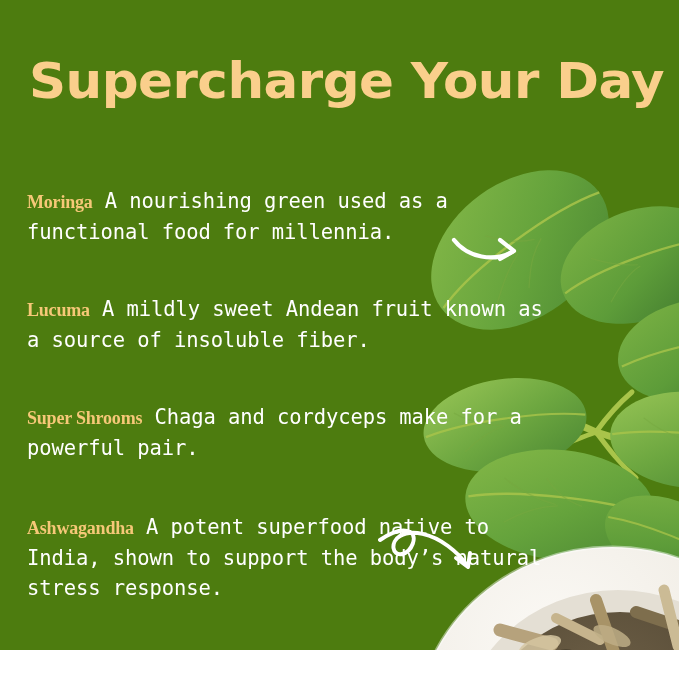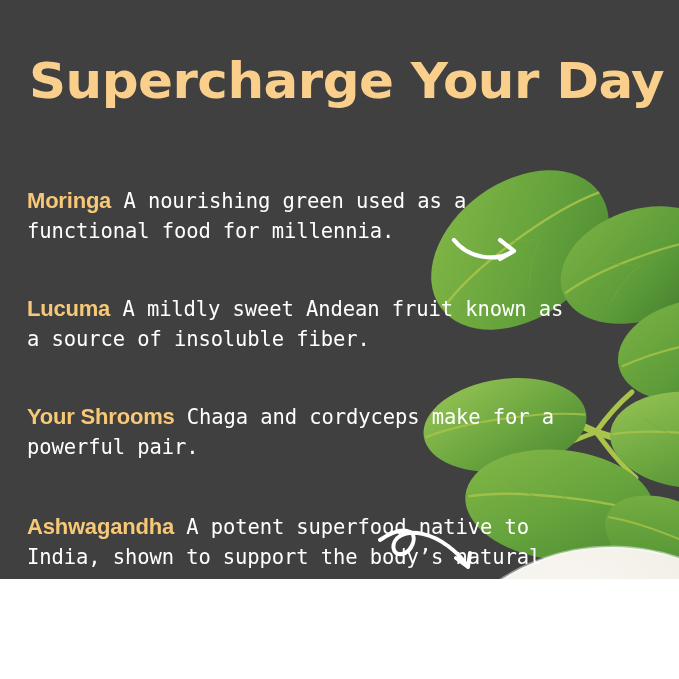--- a/index.html
+++ b/index.html
@@ -8,22 +8,22 @@
   }
   body {
     width: 679px;
     height: 679px;
     overflow: hidden;
     font-family: "Liberation Sans", sans-serif;
   }
   #poster {
     position: relative;
     width: 679px;
-    height: 579px;
-    background: #404040;
+    height: 650px;
+    background: #4d7c0f;
     overflow: hidden;
   }
 
   
   #art-layer {
     position: absolute;
     inset: 0;
     width: 679px;
     height: 679px;
     pointer-events: none;
@@ -54,23 +54,23 @@
   }
   .benefit {
     font-family: "DejaVu Sans Mono", monospace;
     font-size: 20.5px;
     line-height: 30px;
     color: #FFFFFF;
     letter-spacing: -0.1px;
     white-space: pre-wrap;
   }
   .benefit-term {
-    font-family: Liberation Sans, sans-serif;
+    font-family: Liberation Serif, serif;
     font-weight: 700;
-    font-size: 22px;
+    font-size: 18px;
     color: #F6C878;
     letter-spacing: -0.2px;
   }
   .b-moringa   { position: absolute; top: 0px;   left: 0; }
   .b-lucuma    { position: absolute; top: 108px; left: 0; }
   .b-shrooms   { position: absolute; top: 216px; left: 0; }
   .b-ashwa     { position: absolute; top: 326px; left: 0; }
 
   
   .arrow-svg { position: absolute; pointer-events: none; }
@@ -236,21 +236,21 @@
   </svg>
 
   <h1 id="headline">Supercharge Your Day</h1>
 
   <div id="benefits">
 
     <p class="benefit b-moringa"><span class="benefit-term">Moringa</span> <span>A nourishing green used as a functional food for millennia.</span></p>
 
     <p class="benefit b-lucuma"><span class="benefit-term">Lucuma</span> <span>A mildly sweet Andean fruit known as a source of insoluble fiber.</span></p>
 
-    <p class="benefit b-shrooms"><span class="benefit-term">Your Shrooms</span> <span>Chaga and cordyceps make for a powerful pair.</span></p>
+    <p class="benefit b-shrooms"><span class="benefit-term">Super Shrooms</span> <span>Chaga and cordyceps make for a powerful pair.</span></p>
 
     <p class="benefit b-ashwa"><span class="benefit-term">Ashwagandha</span> <span>A potent superfood native to India, shown to support the body’s natural stress response.</span></p>
 
   </div>
 
   <svg id="arrow-moringa" class="arrow-svg" width="76" height="40" viewBox="0 0 76 40">
     <path d="M6 12 C 20 30 46 34 64 24" stroke="#FFFFFF" stroke-width="4.2" fill="none" stroke-linecap="round"></path>
     <path d="M52 12 L 66 23 L 52 31" stroke="#FFFFFF" stroke-width="4.2" fill="none" stroke-linecap="round" stroke-linejoin="round"></path>
   </svg>
 

